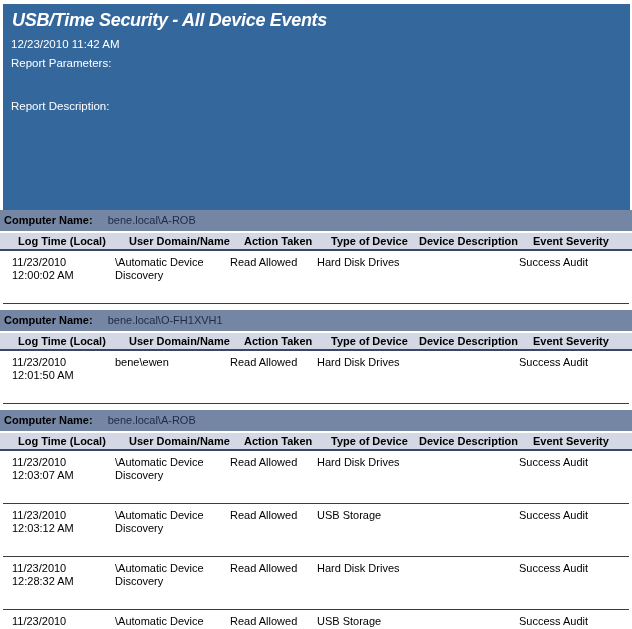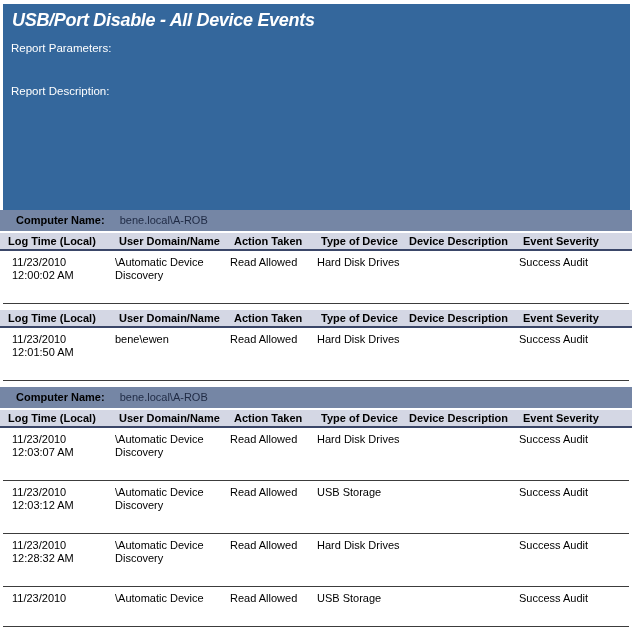--- a/index.html
+++ b/index.html
@@ -30,56 +30,57 @@
   .meta-label { flex: none; width: 120px; }
   .meta-value { flex: 1; white-space: pre-wrap; }
 
   
   .device-section + .device-section { margin-top: 6px; }
 
   .computer-band {
     height: 21px; line-height: 21px;
     background: var(--band-bg, #7586A5);
     font-size: 11px;
-    padding-left: 16px;
+    padding-left: 4px;
     white-space: nowrap;
   }
   .cn-label { font-weight: bold; color: #000; }
   .cn-value { margin-left: 12px; color: var(--band-value-text, #1F2A44); }
 
   .grid-cols {
     display: grid;
     grid-template-columns: 111px 115px 87px 88px 114px 1fr;
   }
   .col-headers {
     margin-top: 2px;
     background: var(--colhdr-bg, #D4D7E4);
     border-bottom: 2px solid var(--colhdr-border, #3A4668);
     font-size: 11px; font-weight: bold; line-height: 16px;
-    padding-left: 8px;
+    padding-left: 18px;
     white-space: nowrap;
   }
   .data-row {
     margin: 0 3px;
     padding: 5px 0 21px 1px;
     border-bottom: 1px solid var(--row-separator, #3C3C3C);
     font-size: 11px; line-height: 13px;
   }
   .cell { white-space: pre-line; overflow: hidden; }
   .c-time { padding-left: 8px; box-sizing: border-box; }
 </style>
 </head>
 <body>
 
 <div class="page">
 
   <header class="report-header">
-    <h1 class="report-title">USB/Port Disable - All Device Events</h1>
+    <h1 class="report-title">USB/Time Security - All Device Events</h1>
 
     <div class="meta-row">
+      <span class="meta-value">12/23/2010 11:42 AM</span>
     </div>
 
     <div class="meta-row">
       <span class="meta-label">Report Parameters:</span>
     </div>
 
     <div class="meta-row desc">
       <span class="meta-label">Report Description:</span>
     </div>
   </header>
@@ -106,20 +107,24 @@
 Discovery</div>
     <div class="cell c-action">Read Allowed</div>
     <div class="cell c-type">Hard Disk Drives</div>
     <div class="cell c-desc"></div>
     <div class="cell c-sev">Success Audit</div>
   </div>
 </div>
   </section>
 
   <section class="device-section">
+    <div class="computer-band">
+      <span class="cn-label">Computer Name:</span>
+      <span class="cn-value">bene.local\O-FH1XVH1</span>
+    </div>
     <div class="col-headers grid-cols">
           <div>Log Time (Local)</div>
           <div>User Domain/Name</div>
           <div>Action Taken</div>
           <div>Type of Device</div>
           <div>Device Description</div>
           <div>Event Severity</div>
         </div>
     <div class="rows">
   <div class="data-row grid-cols">

